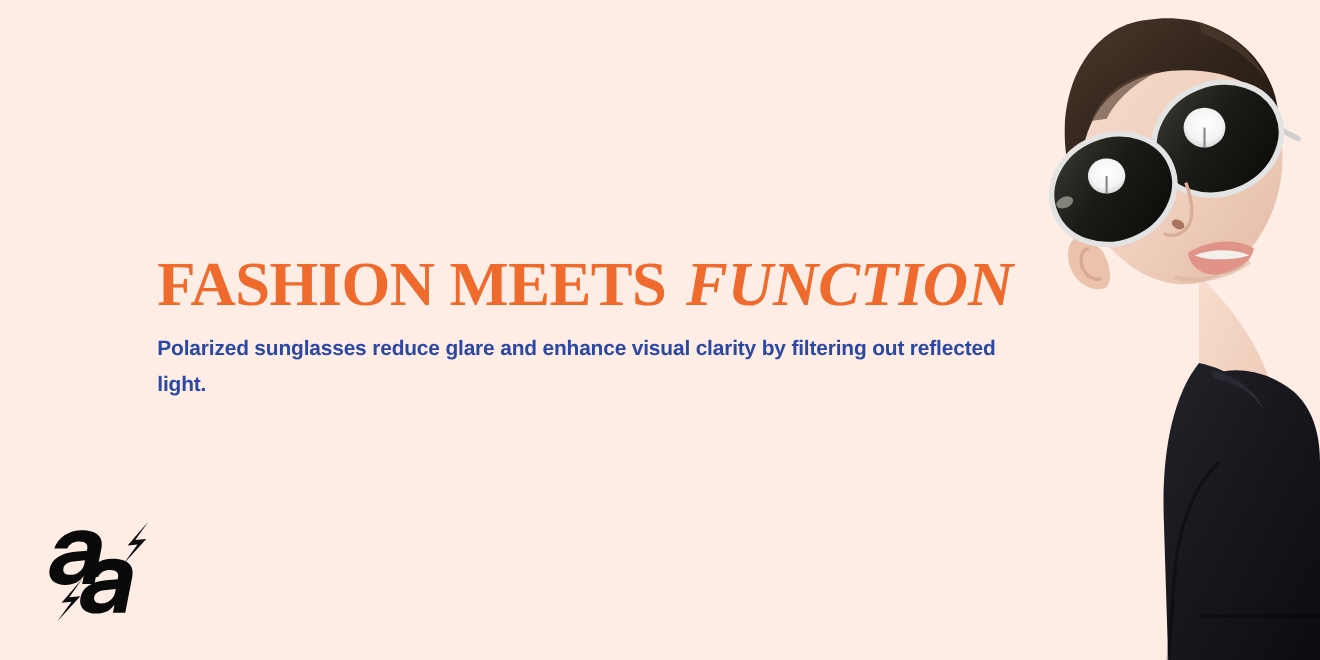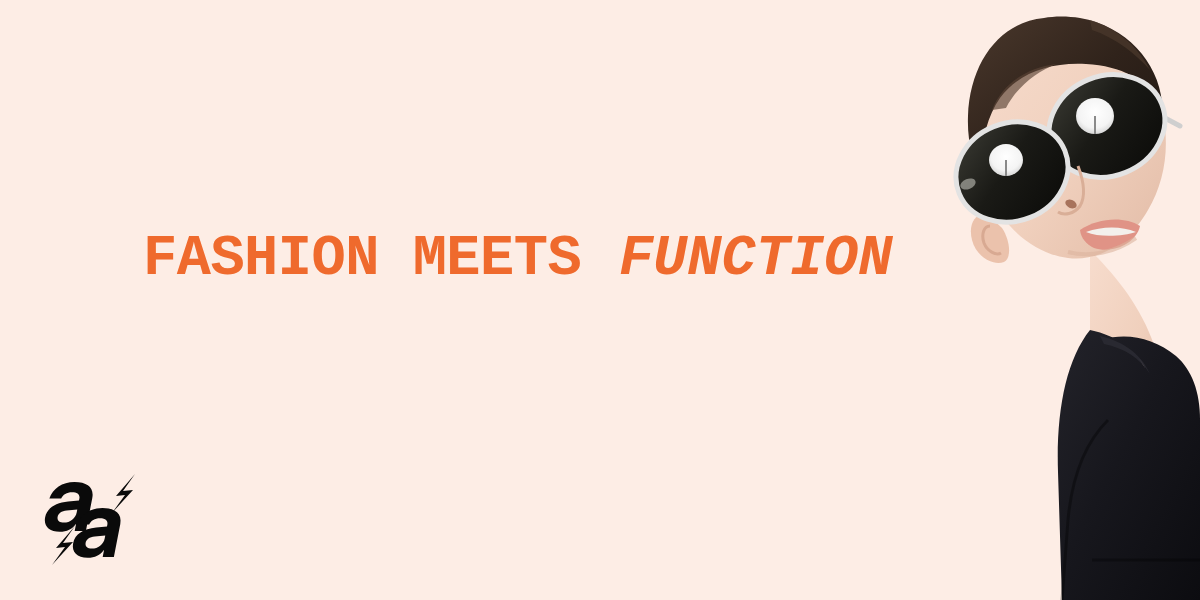--- a/index.html
+++ b/index.html
@@ -24,21 +24,21 @@
   
   #copy-block {
     position: absolute;
     left: 143px;
     top: 228px;
     width: 790px;
   }
 
   #headline {
     margin: 0;
-    font-family: Liberation Mono, monospace;
+    font-family: Liberation Serif, serif;
     font-size: 57px;
     line-height: 62px;
     font-weight: 700;
     letter-spacing: -0.5px;
     color: #EF6A2D;
     white-space: nowrap;
     text-transform: uppercase;
   }
   #headline .hl-italic {
     font-style: italic;
@@ -80,20 +80,21 @@
 </style>
 </head>
 <body>
 
 <div id="banner" style="background: rgb(253, 237, 229);">
 
   <div id="copy-block">
 
     <h1 id="headline" style="color: rgb(239, 106, 45);"><span class="hl-roman">FASHION MEETS </span><span class="hl-italic">FUNCTION</span></h1>
 
+    <p id="subhead" style="color: rgb(43, 72, 164);">Polarized sunglasses reduce glare and enhance visual clarity by filtering out reflected light.</p>
   </div>
 
   <div id="logo">
     <svg width="104" height="104" viewBox="0 0 104 104">
       <g fill="#0A0A0A">
 
         <g transform="translate(12,14) skewX(-11)">
           <path d="M22.5 0
                    C10.2 0 2.0 6.6 0.6 16.6
                    L12.4 16.6

